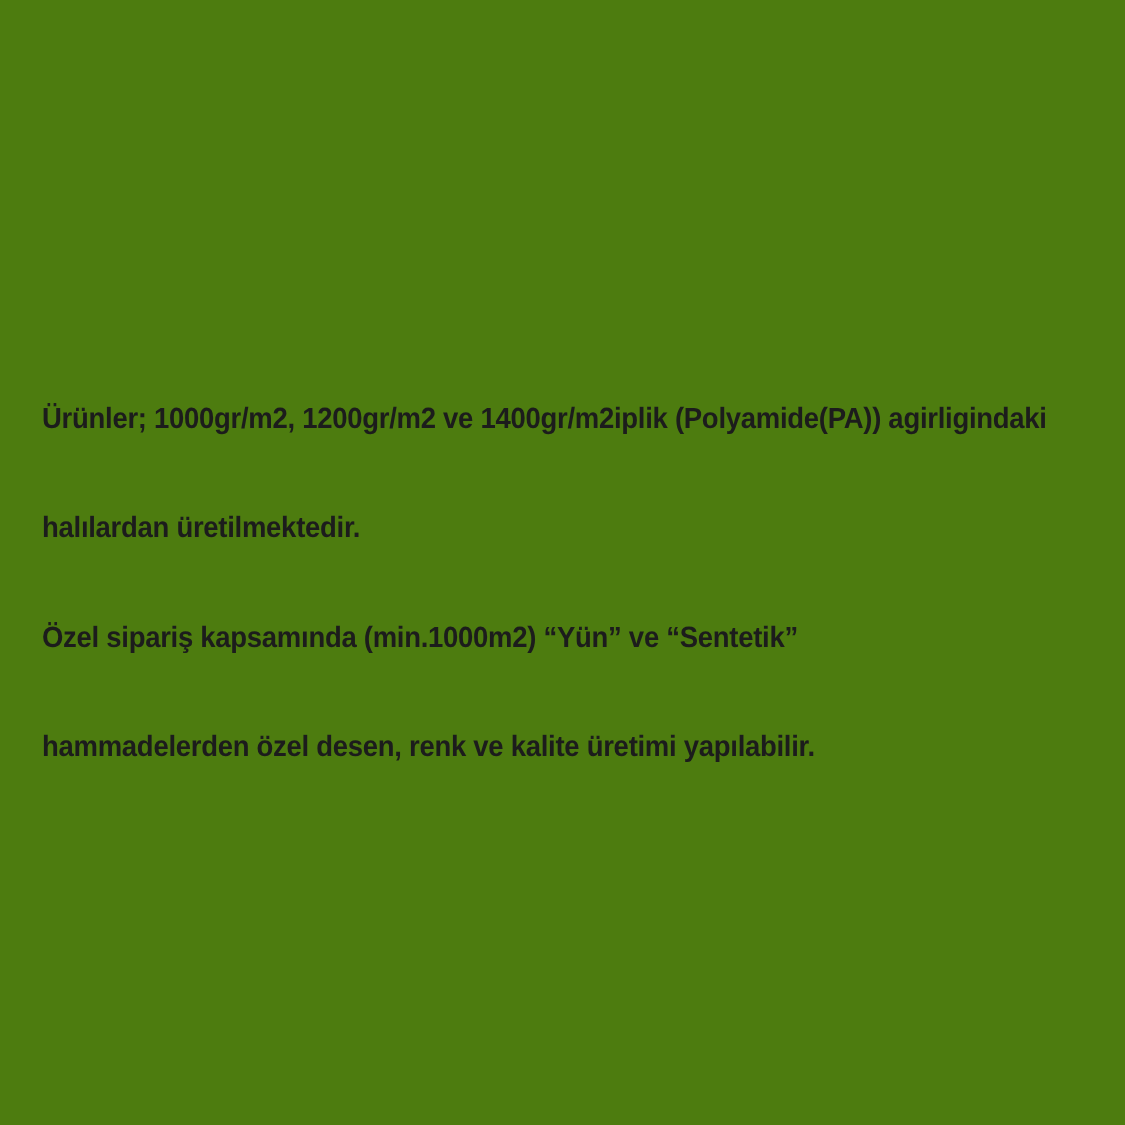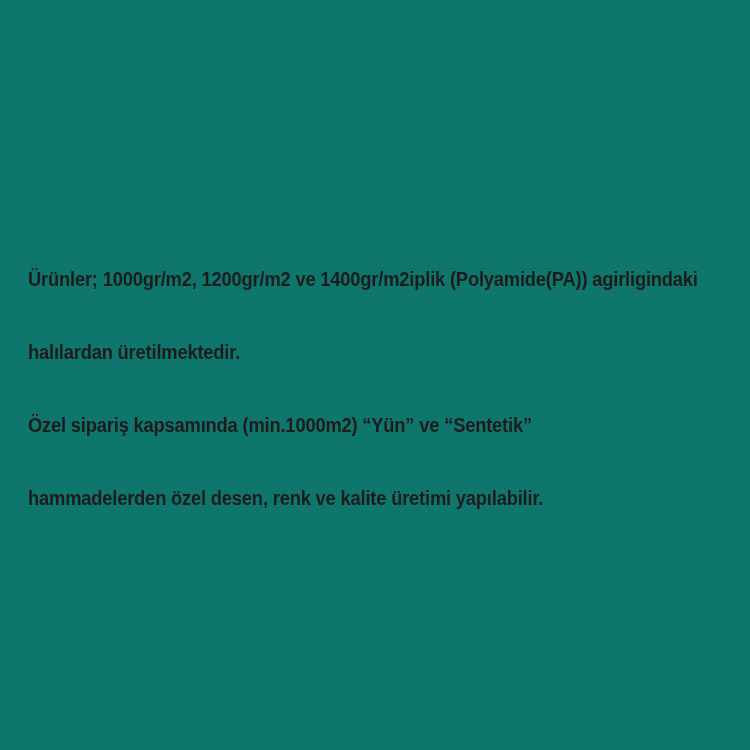--- a/index.html
+++ b/index.html
@@ -4,21 +4,21 @@
 <style>
   html, body {
     margin: 0;
     padding: 0;
     background: #ffffff;
   }
   .sheet {
     position: relative;
     width: 750px;
     height: 750px;
-    background: #0f766e;
+    background: #4d7c0f;
     overflow: hidden;
   }
   .text-block {
     position: absolute;
     left: 28px;
     top: 146px;
     transform: scaleX(0.94);
     transform-origin: 0 0;
     font-family: "Liberation Sans", sans-serif;
     font-weight: bold;

